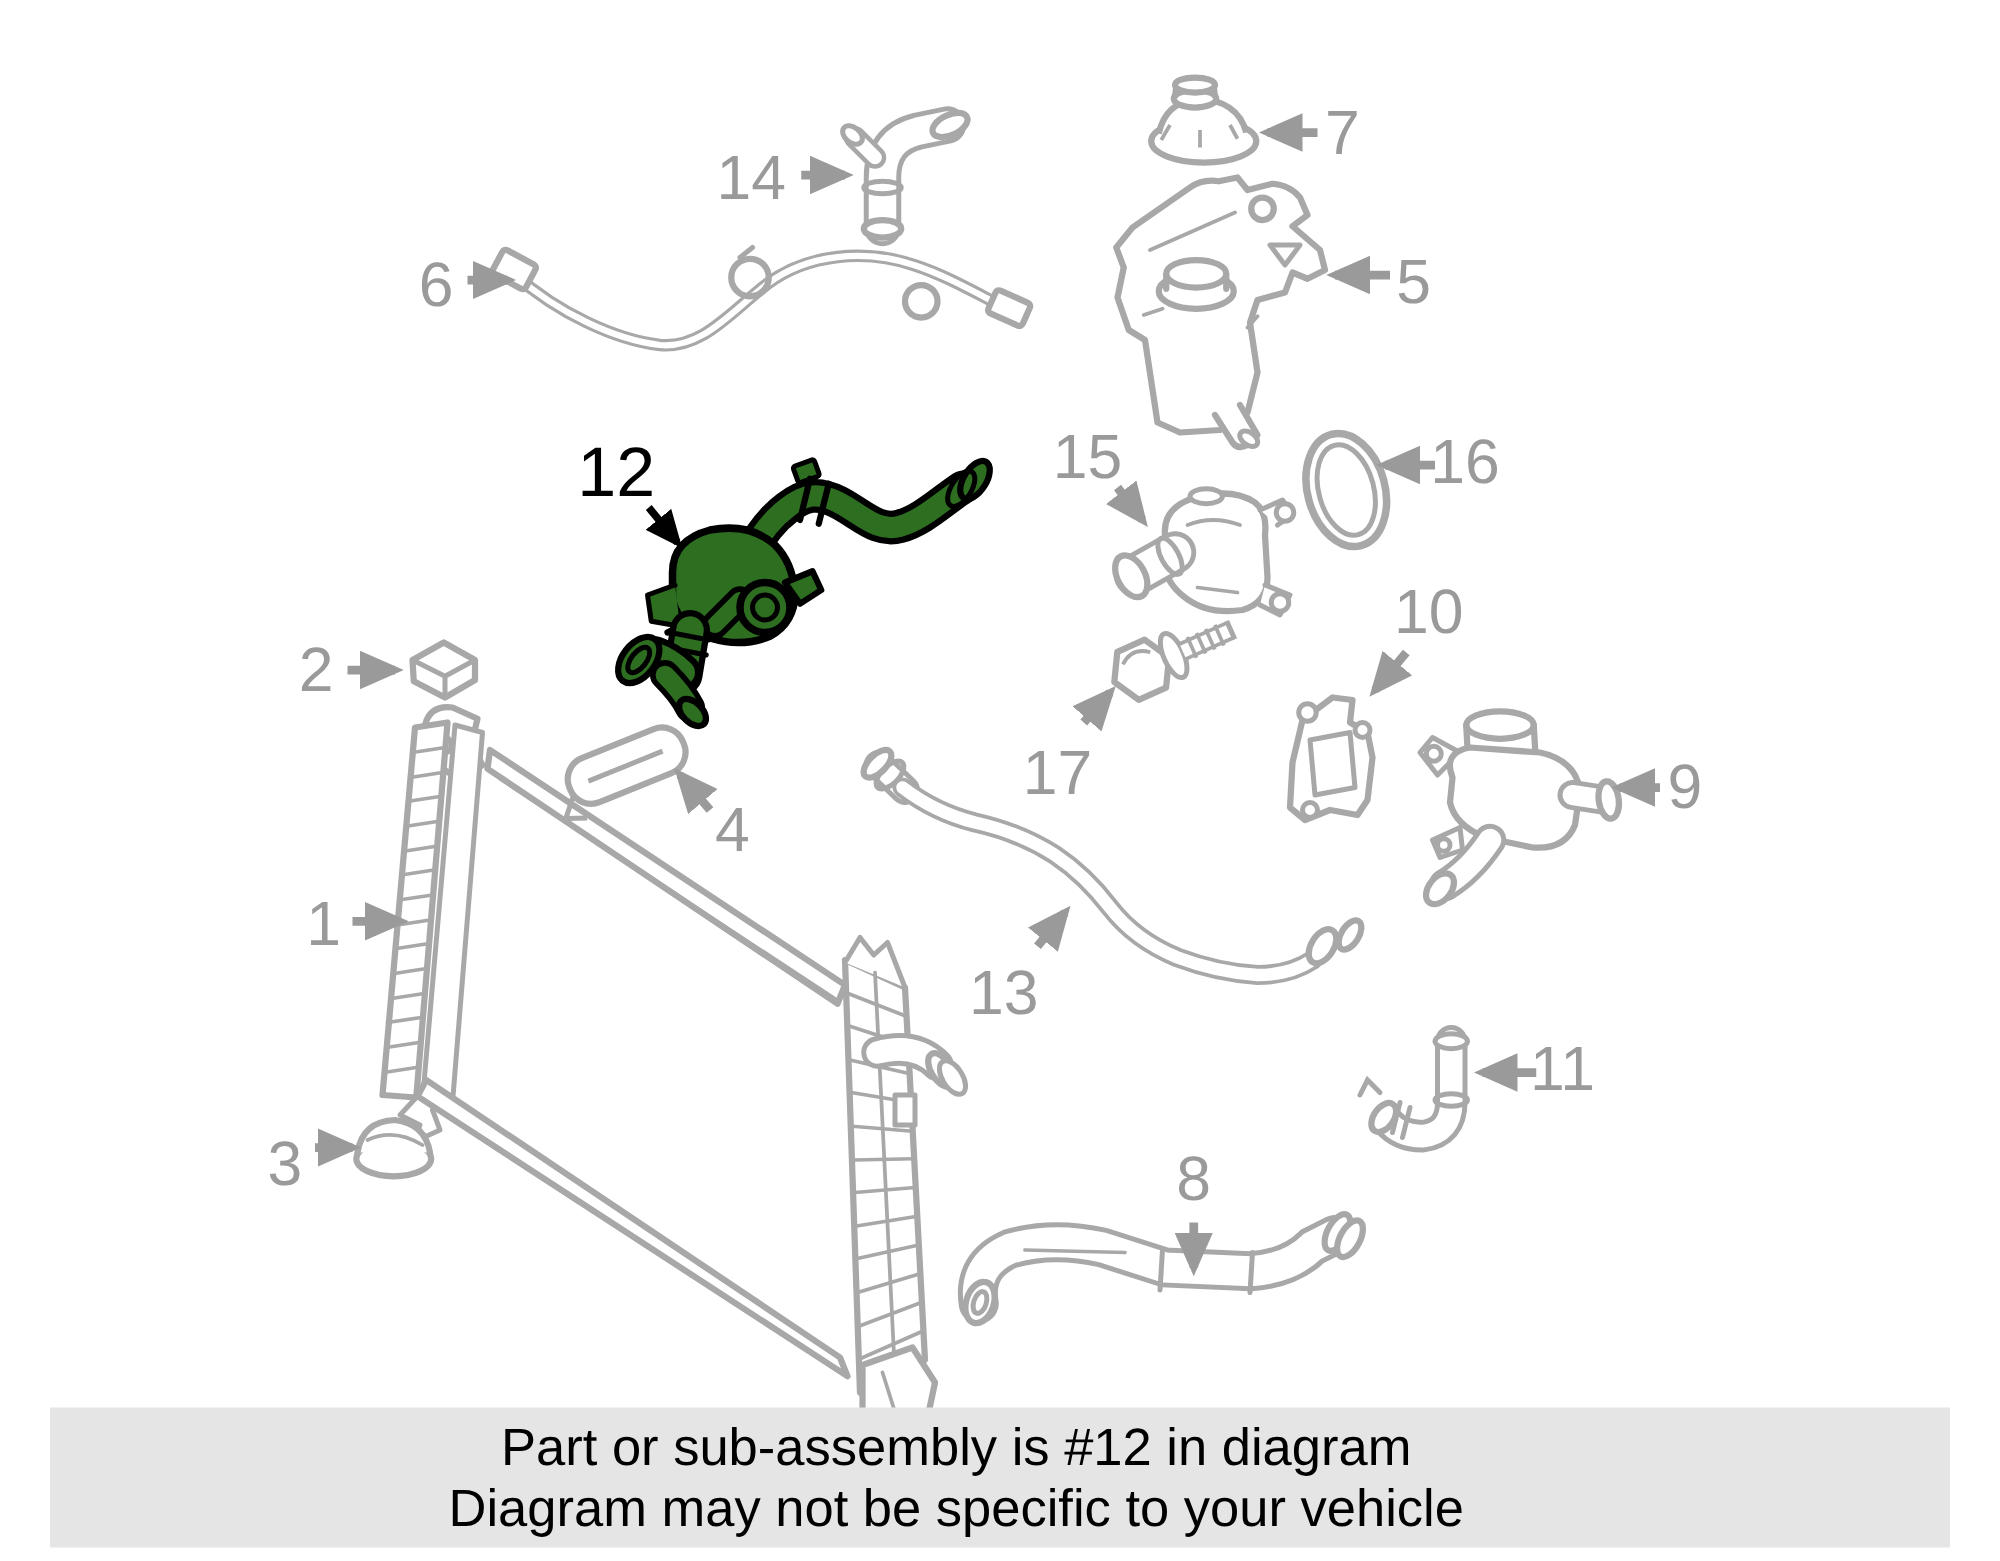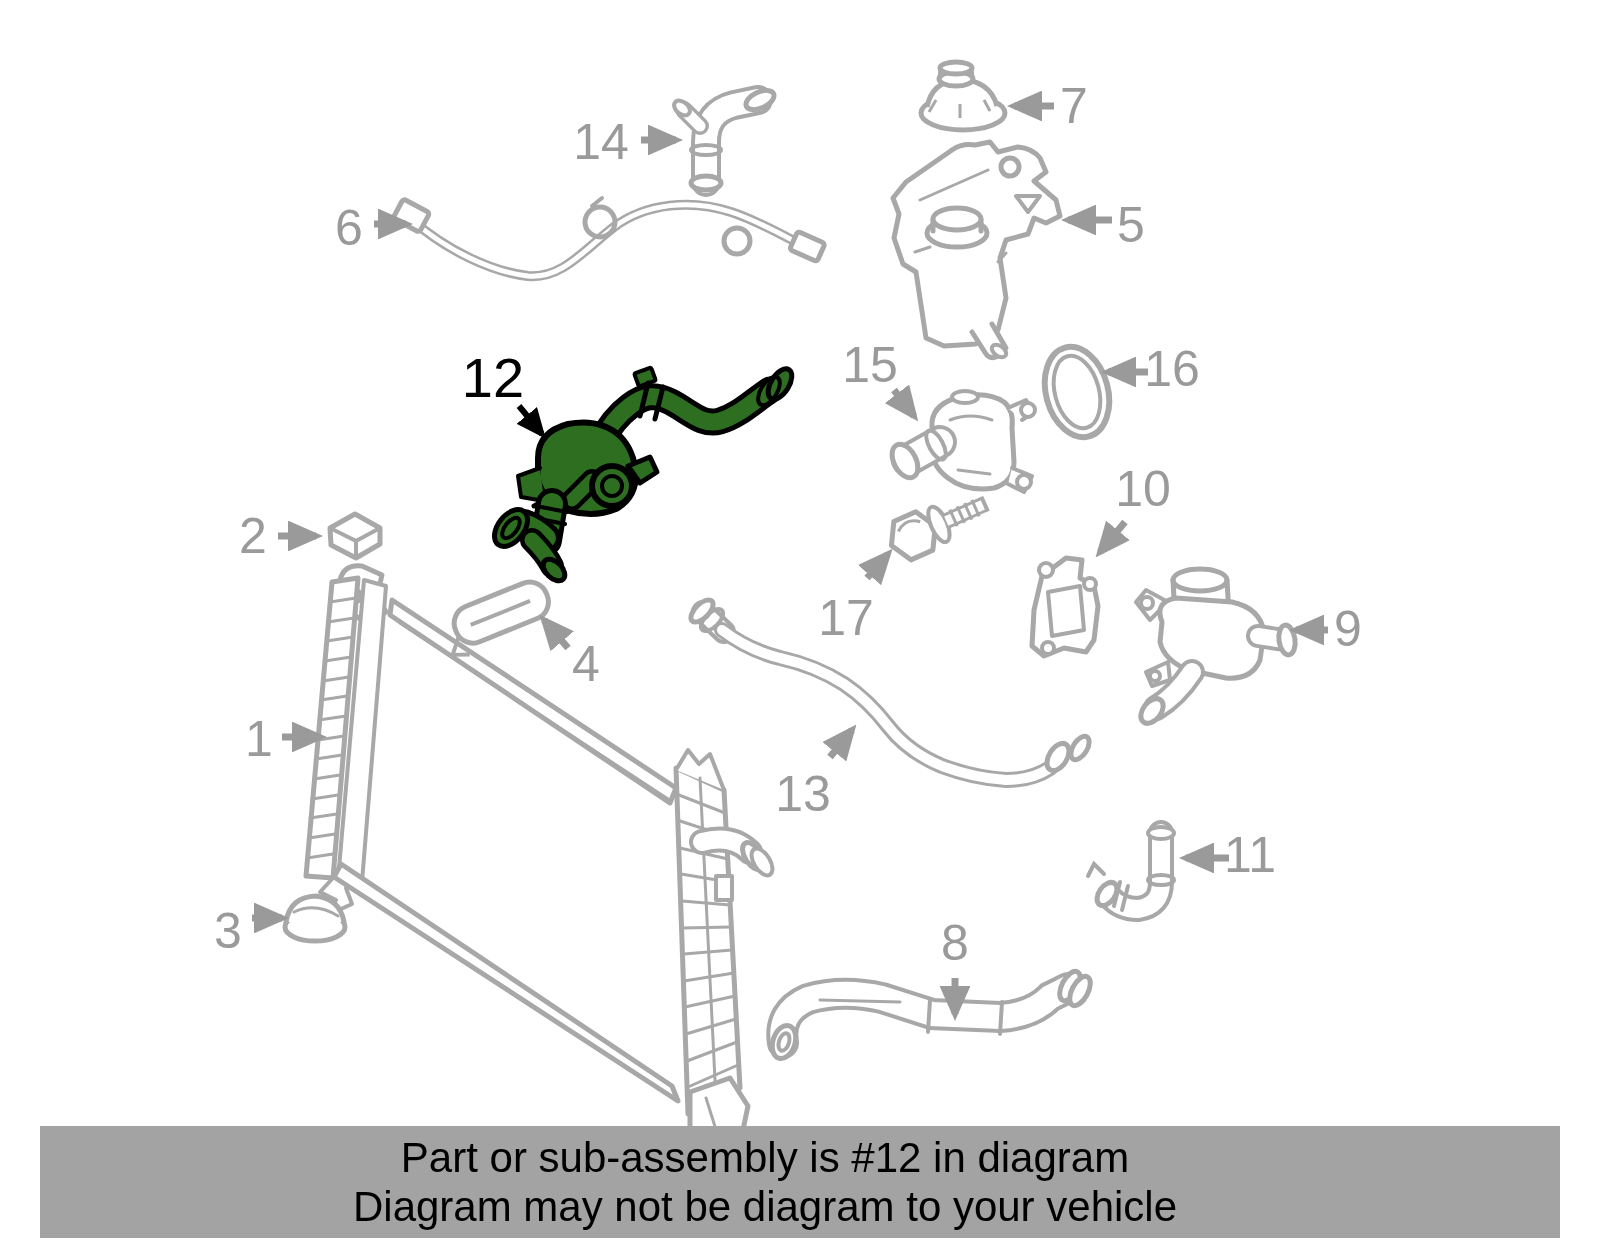--- a/index.html
+++ b/index.html
@@ -2,21 +2,21 @@
 <html><head>
 <meta charset="utf-8">
 <style>
   html,body{margin:0;padding:0;background:#ffffff;}
   #stage{position:relative;width:1600px;height:1249px;background:#ffffff;overflow:hidden;
          font-family:"Liberation Sans",sans-serif;}
   #diagram-svg{position:absolute;left:0;top:0;}
   .callout-text{font-family:"Liberation Sans",sans-serif;font-size:50px;fill:#9a9a9a;}
   .callout-text-hl{font-family:"Liberation Sans",sans-serif;font-size:56px;fill:#000000;}
   #banner{position:absolute;left:40px;top:1126px;width:1520px;height:112px;
-          background:#a3a3a3;color:#000000;display:flex;flex-direction:column;
+          background:#e5e5e5;color:#000000;display:flex;flex-direction:column;
           justify-content:center;align-items:center;box-sizing:border-box;
           padding-right:70px;font-size:42px;line-height:49px;white-space:nowrap;}
 </style>
 </head>
 <body>
 
 <div id="stage">
 
 <svg id="diagram-svg" width="1600" height="1249" viewBox="0 0 1600 1249">
   <defs>
@@ -285,16 +285,16 @@
     <text class="callout-text" x="1172" y="386" text-anchor="middle">16</text>
     <line x1="1148" y1="372" x2="1108" y2="372" stroke="#9a9a9a" stroke-width="7" marker-end="url(#mg)"></line>
 
     <text class="callout-text" x="846" y="635" text-anchor="middle">17</text>
     <line x1="867" y1="578" x2="888" y2="554" stroke="#9a9a9a" stroke-width="7" marker-end="url(#mg)"></line>
   </g>
 </svg>
 
   <div id="banner">
     <div>Part or sub-assembly is #12 in diagram</div>
-    <div>Diagram may not be diagram to your vehicle</div>
+    <div>Diagram may not be specific to your vehicle</div>
   </div>
 
 </div>
 
 </body></html>

